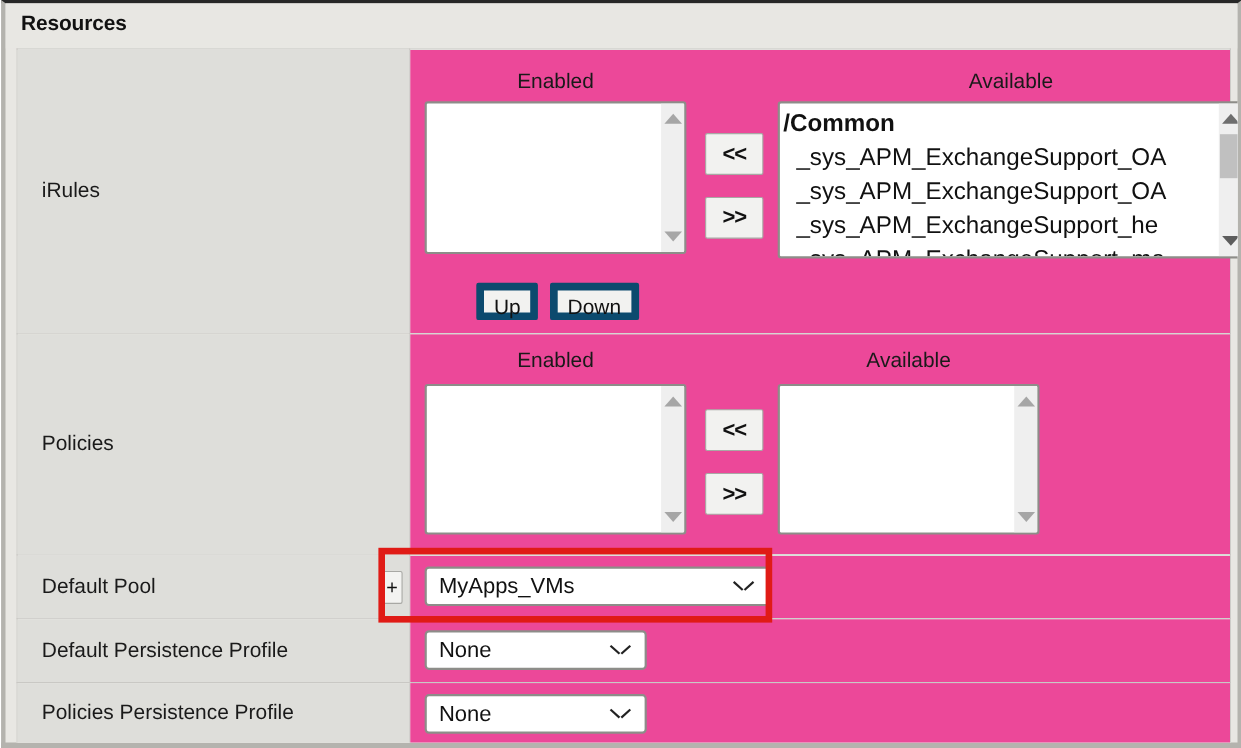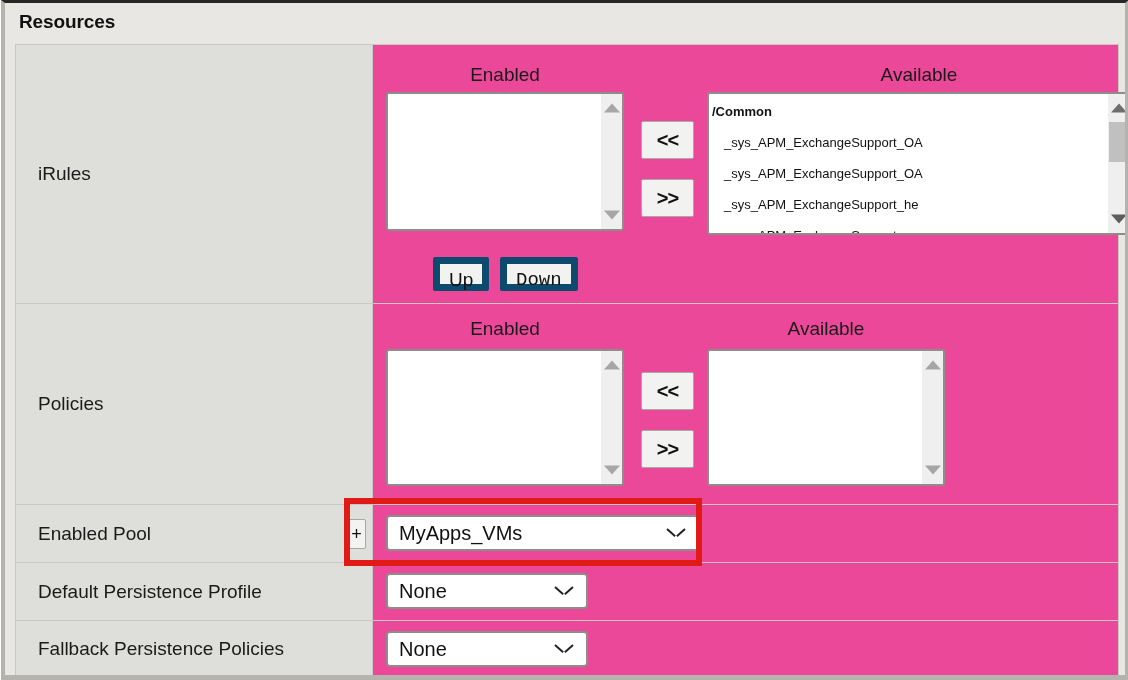--- a/index.html
+++ b/index.html
@@ -122,21 +122,21 @@
     overflow: hidden;
   }
   .listbox .items {
     position: absolute;
     left: 0; top: 0; right: 21px; bottom: 0;
     padding: 2px 0 0 0;
     overflow: hidden;
     white-space: nowrap;
   }
   .listbox .li {
-    font-size: 13px;
+    font-size: 22px;
     color: #111111;
     line-height: 31px;
     height: 31px;
     padding-left: 5px;
     white-space: nowrap;
     overflow: hidden;
   }
   .listbox .li.root {
     font-weight: bold;
     padding-left: 3px;
@@ -323,21 +323,21 @@
                     <span class="tri up dark"></span>
                   </div>
                 <div class="thumb" style="top:28px; height:40px;"></div>
                 <div class="arrow down">
                     <span class="tri down dark"></span>
                   </div>
               </div>
             </div>
 
             <div class="updown" style="left:60px; top:212px;">Up</div>
-            <div class="updown" style="left:127px; top:212px;font-family:Liberation Mono, monospace;">Down</div>
+            <div class="updown" style="left:127px; top:212px;">Down</div>
 
           </div>
         </td>
       </tr>
 
       <tr>
         <td class="cell-label" style="height:200px;">
           <span class="label-text">Policies</span>
         </td>
         <td class="cell-value">
@@ -373,21 +373,21 @@
                   </div>
               </div>
             </div>
 
           </div>
         </td>
       </tr>
 
       <tr>
         <td class="cell-label" style="height:57px;">
-          <span class="label-text">Enabled Pool</span>
+          <span class="label-text">Default Pool</span>
           <div class="plus-btn">+</div>
         </td>
         <td class="cell-value">
           <div class="dual" style="height:57px;">
             <div class="select" style="left:13px; top:10px; width:314px;">
               <span>MyApps_VMs</span>
               <span class="chev"></span>
             </div>
           </div>
         </td>
@@ -402,21 +402,21 @@
             <div class="select" style="left:13px; top:10px; width:202px;">
               <span>None</span>
               <span class="chev"></span>
             </div>
           </div>
         </td>
       </tr>
 
       <tr>
         <td class="cell-label" style="height:56px;">
-          <span class="label-text">Fallback Persistence Policies</span>
+          <span class="label-text">Policies Persistence Profile</span>
         </td>
         <td class="cell-value">
           <div class="dual" style="height:56px;">
             <div class="select" style="left:13px; top:10px; width:202px;">
               <span>None</span>
               <span class="chev"></span>
             </div>
           </div>
         </td>
       </tr>

